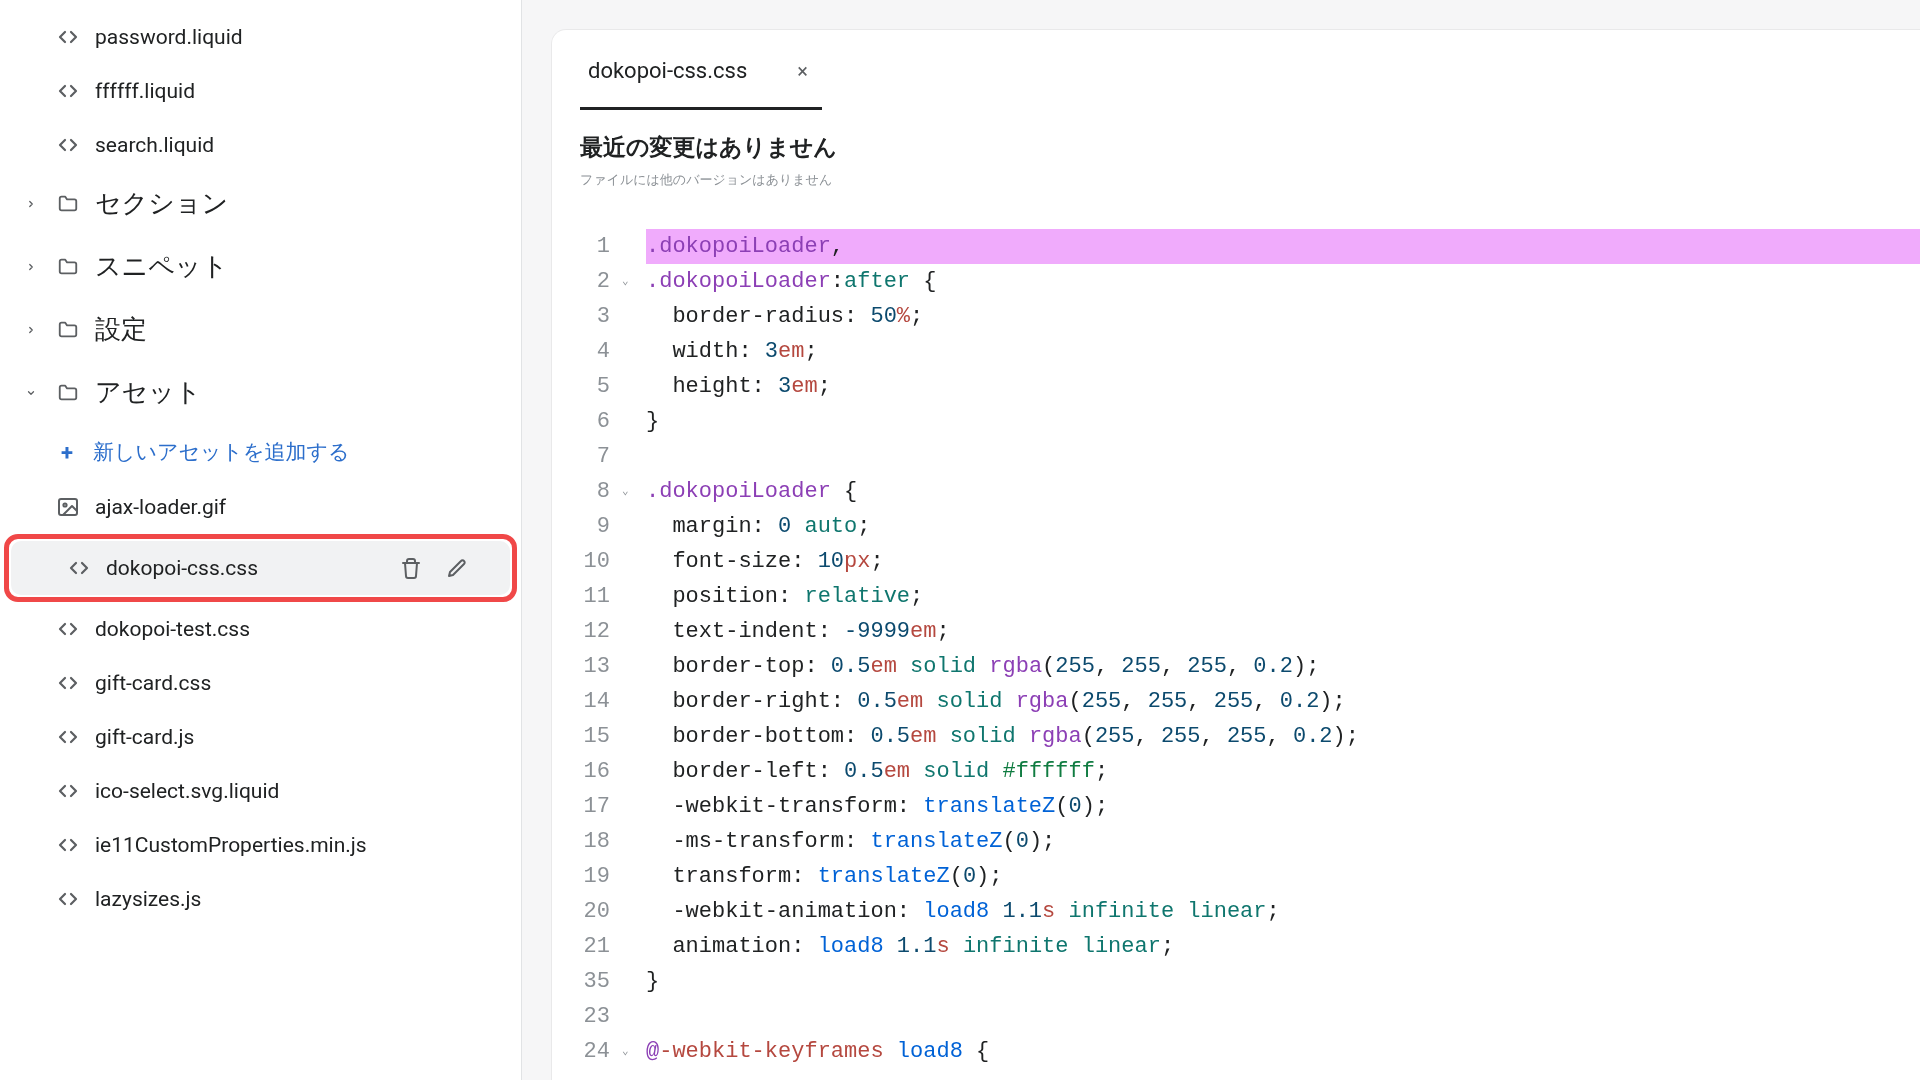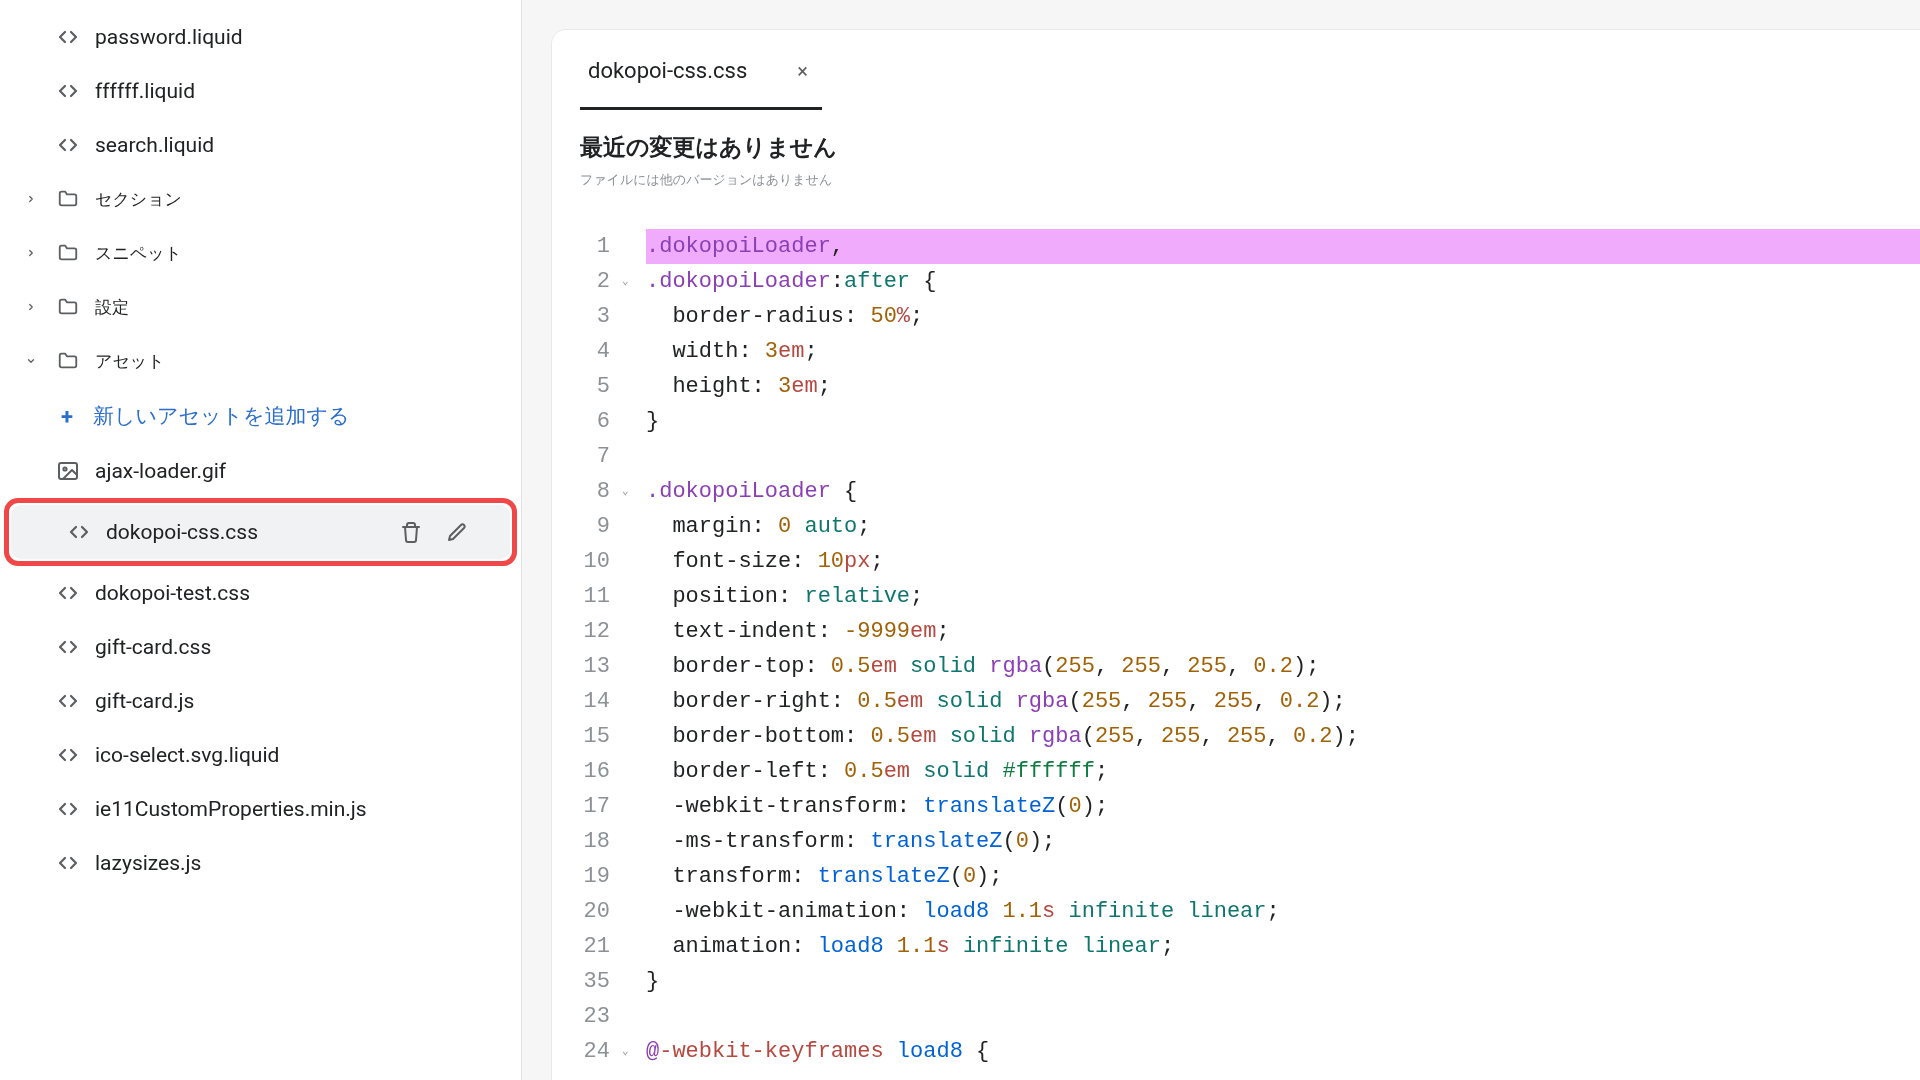--- a/index.html
+++ b/index.html
@@ -35,21 +35,21 @@
     left: 26px;
     top: 50%;
     transform: translateY(-50%);
     width: 10px; height: 10px;
     display:flex; align-items:center; justify-content:center;
   }
   .tree-item .file-label {
     font-size: 21px;
     color: #202223;
   }
-  .tree-item.folder .file-label { font-size: 17px; }
+  .tree-item.folder .file-label { font-size: 26px; }
   .tree-item.add-asset .file-label { color: #2c6ecb; }
   .tree-item.add-asset .plus { color:#2c6ecb; font-size:22px; font-weight:bold; width:24px; text-align:center; }
   .tree-item.selected {
     background: #f1f2f3;
     border-radius: 10px;
   }
   .highlight-box {
     border: 5px solid #f04848;
     border-radius: 14px;
     margin: 0 4px;
@@ -152,21 +152,21 @@
     white-space: pre;
     padding-left: 4px;
   }
   .code .line { display:block; height:35px; }
   .code .line.current { background:#f0abfc; }
 
   
   .sel { color:#8c3fb5; }        
   .pseudo { color:#0f766e; }     
   .prop { color:#202223; }
-  .num { color:#a16207;margin-top:40px; }
+  .num { color:#0c4a6e;margin-top:40px; }
   .unit { color:#b5483f; }
   .func { color:#8c3fb5; }
   .ident { color:#0062d6; }     
   .punct { color:#202223; }
   .hex { color:#107c41; }
   .at { color:#8c3fb5; }
   .atname { color:#b5483f; }
   .atid { color:#0062d6; }
 
 </style>

